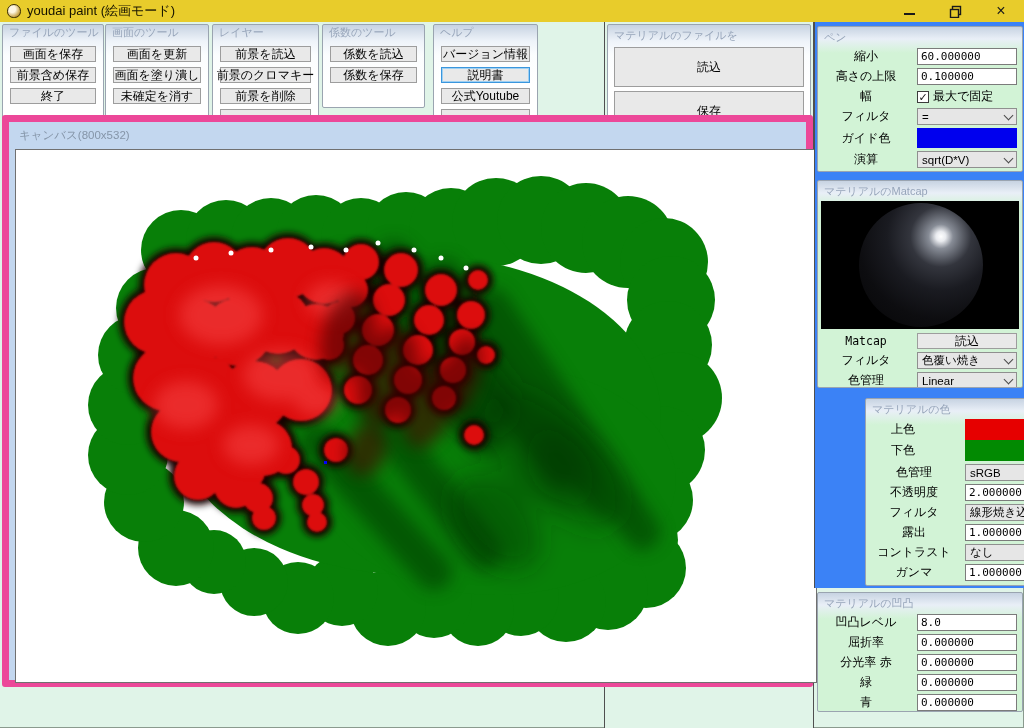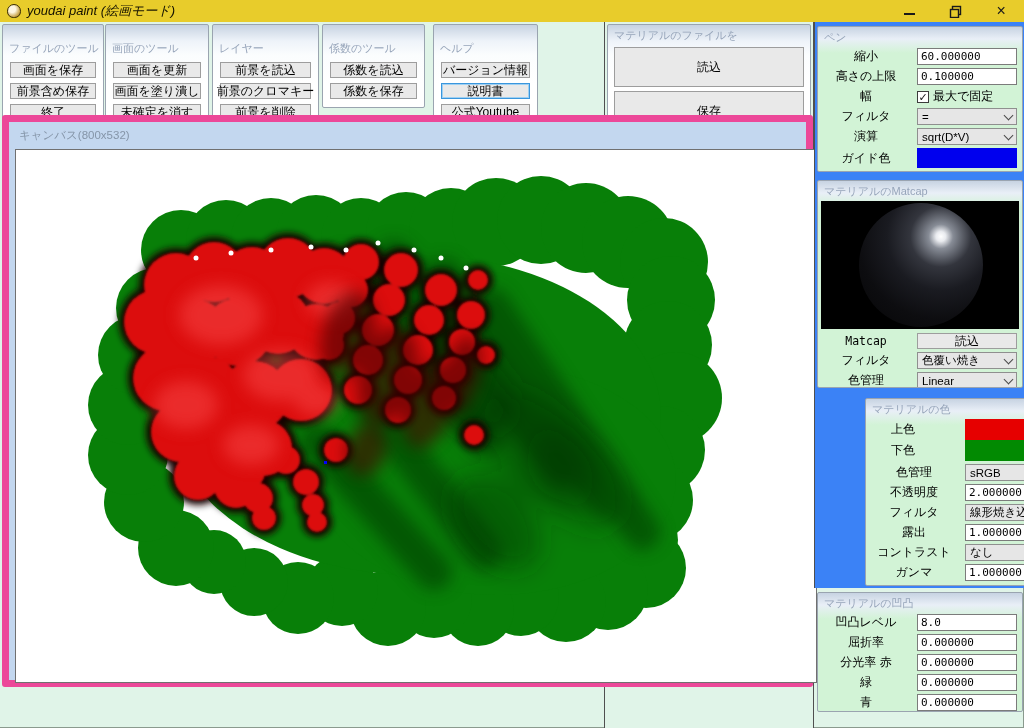--- a/index.html
+++ b/index.html
@@ -15,21 +15,21 @@
   .apptitle{font-size:13px;color:#151200;}
   .wbtns{margin-left:auto;display:flex;height:22px;}
   .wbtn{width:46px;height:22px;display:flex;align-items:center;justify-content:center;color:#1a1a1a;}
   .minglyph{width:11px;border-top:2px solid #1a1a1a;margin-top:6px;}
   .xglyph{font-size:16px;line-height:16px;}
 
   
   .tg{position:absolute;top:24px;box-sizing:border-box;border:1px solid #9aa4b0;border-radius:2px;
       background:linear-gradient(180deg,#c7d3e2 0px,#eef3f9 16px,#fbfdfe 30px,#ffffff 60px);
       overflow:hidden;z-index:1;}
-  .tg-title{padding:16px 6px 0;height:16px;font-size:11px;color:#97a5ba;white-space:nowrap;}
+  .tg-title{padding:0 6px 0;height:16px;font-size:11px;color:#97a5ba;white-space:nowrap;}
   .btn{height:16px;margin:5px 7px 0;background:#e9e9e9;border:1px solid #9d9d9d;box-sizing:border-box;
        display:flex;align-items:center;justify-content:center;font-size:12px;line-height:12px;white-space:nowrap;}
   .btn.focused{border:1px solid #3a96dd;box-shadow:inset 0 0 0 1px #9fd0f2;text-align:center;}
   .btn.tall{height:40px;margin:4px 6px 0;}
   .sliver{height:16px;margin:5px 7px 0;background:#e9e9e9;border:1px solid #9d9d9d;box-sizing:border-box;}
 
   
   .mpanel{position:absolute;left:604px;top:22px;width:210px;height:706px;background:#e0f4e8;
           border-left:1px solid #4f4f4f;border-right:1px solid #4f4f4f;box-sizing:border-box;z-index:0;}
   .rpanel{position:absolute;left:814px;top:22px;width:210px;height:566px;background:#3b82f6;
@@ -64,21 +64,21 @@
         border:7px solid #ec4899;border-radius:3px;box-sizing:border-box;z-index:2;}
   .cwin-title{padding:6px 0 0 10px;font-size:11.5px;color:#8595a8;}
   .cclient{position:absolute;left:6px;top:27px;width:802px;height:534px;background:#fff;
            border:1px solid #707070;box-sizing:border-box;}
 </style>
 </head>
 <body>
 
 <div class="app">
 
-  <div class="titlebar" style="background-color: rgb(232, 204, 43); font-style: italic;">
+  <div class="titlebar" style="background-color: rgb(232, 204, 43);">
     <span class="appicon"></span>
     <span class="apptitle">youdai paint (絵画モード)</span>
     <span class="wbtns">
       <span class="wbtn">
           <span class="minglyph"></span>
         </span>
       <span class="wbtn">
         <svg width="13" height="13" viewBox="0 0 13 13">
           <rect x="3.5" y="1.5" width="8" height="8" fill="none" stroke="#1a1a1a" stroke-width="1.4"></rect>
           <rect x="1.5" y="4.5" width="8" height="8" fill="#e8cc2b" stroke="#1a1a1a" stroke-width="1.4"></rect>
@@ -365,30 +365,30 @@
           <span>最大で固定</span>
         </span>
       </div>
       <div class="prow">
         <span class="plabel">フィルタ</span>
         <span class="psel pctl">
           <span>=</span>
           <span class="chev"></span>
         </span>
       </div>
-      <div class="prow">
-        <span class="plabel">演算</span>
-        <span class="psel pctl">
-          <span>sqrt(D*V)</span>
-          <span class="chev"></span>
-        </span>
-      </div>
       <div class="prow" style="height:20px;">
         <span class="plabel">ガイド色</span>
         <span class="gswatch pctl" style="background-color: rgb(0, 0, 238);"></span>
+      </div>
+      <div class="prow">
+        <span class="plabel">演算</span>
+        <span class="psel pctl">
+          <span>sqrt(D*V)</span>
+          <span class="chev"></span>
+        </span>
       </div>
     </div>
 
     <div class="pg" style="left:2px;top:158px;width:206px;height:208px;">
       <div class="pg-title">マテリアルのMatcap</div>
       <div class="matbox">
         <div class="sphere"></div>
       </div>
       <div class="prow">
         <span class="plabel" style="font-family:'DejaVu Sans Mono',monospace;font-size:11.5px;">Matcap</span>

